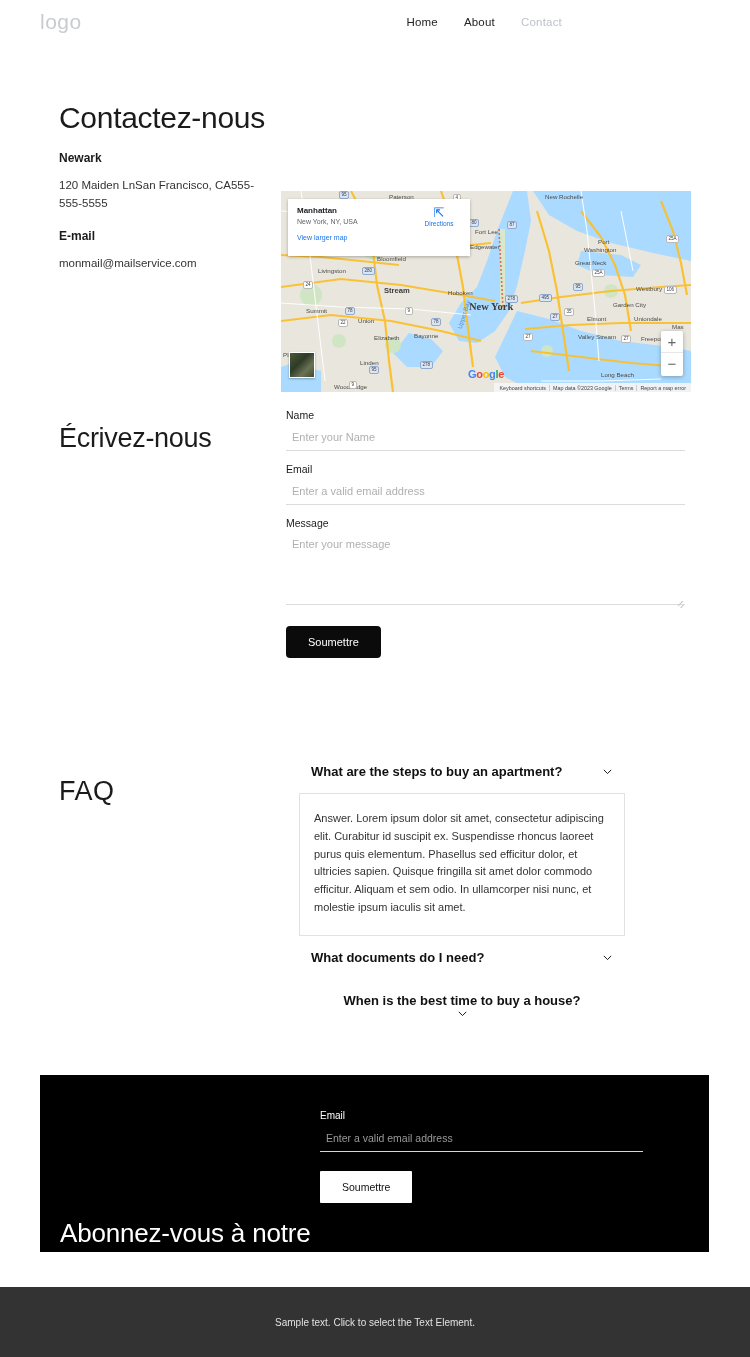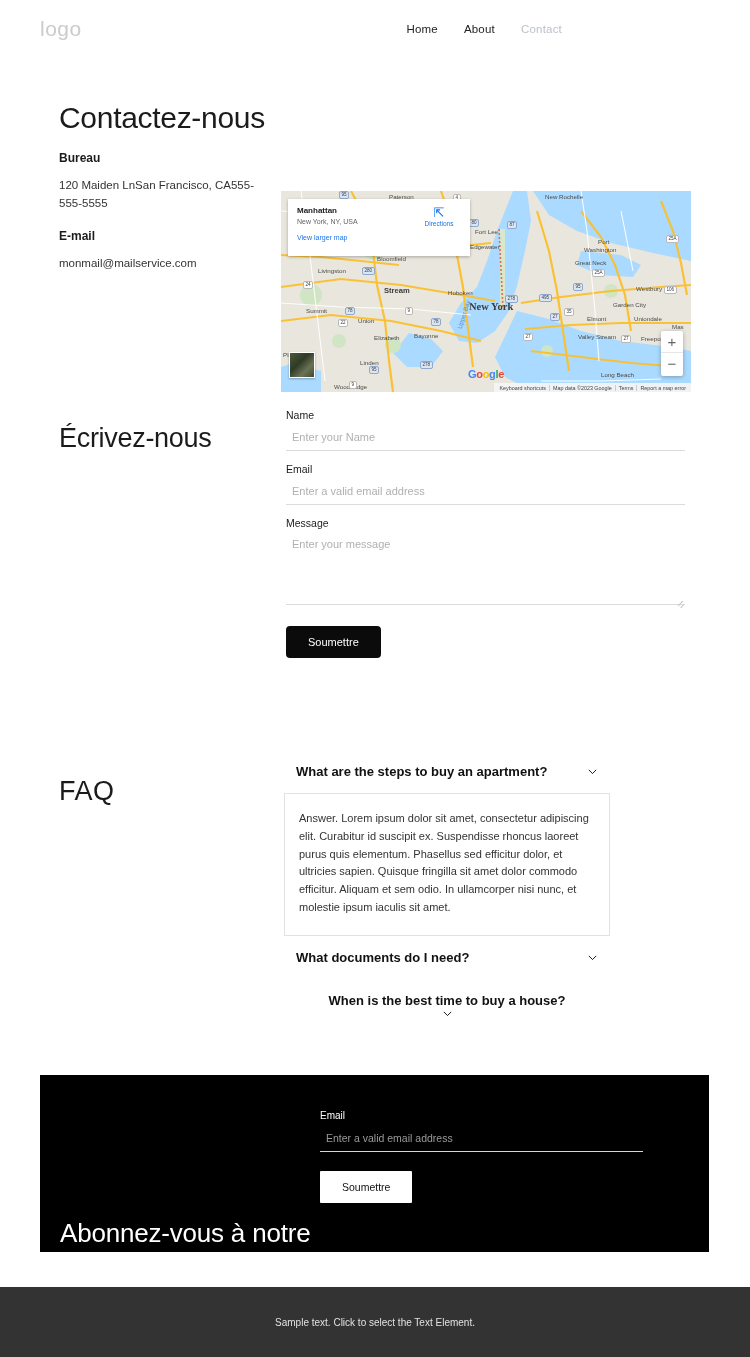--- a/index.html
+++ b/index.html
@@ -8,21 +8,21 @@
     width:750px; height:1357px;
     background:#ffffff;
     font-family:"Liberation Sans", sans-serif;
     color:#1a1a1a;
     overflow:hidden;
     position:relative;
   }
 
   
   .header {
-    position:absolute; left:0; top:7px; width:602px; height:48px;
+    position:absolute; left:0; top:0; width:602px; height:48px;
     display:flex; align-items:center;padding-left:16px;
   }
   .logo {
     position:absolute; left:40px; top:10px;
     font-size:21px; color:#c9cbcf; letter-spacing:.5px;
     font-weight:400;
   }
   .nav {
     position:absolute; right:40px; top:16px;
     display:flex; gap:26px; font-size:11.5px;
@@ -129,21 +129,21 @@
     font-family:"Liberation Sans", sans-serif; font-size:11px;
     padding:10px 22px; cursor:pointer;
   }
 
   
   .faq-sec { position:absolute; left:0; top:748px; width:750px; }
   .faq-title {
     position:absolute; left:59px; top:6px;
     font-size:27px; font-weight:400; color:#1b1b1b; letter-spacing:.5px;
   }
-  .faq-list { position:absolute; left:284px; top:8px; width:326px; }
+  .faq-list { position:absolute; left:299px; top:8px; width:326px; }
   .faq-q {
     display:flex; align-items:center; justify-content:space-between;
     font-size:13px; font-weight:700; color:#111; padding:8px 12px 8px 12px;
     cursor:pointer;
   }
   .chev { width:11px; height:11px; flex:0 0 11px; }
   .faq-a {
     border:1px solid #e2e2e2; margin:6px 0 6px 0; padding:16px 14px 18px 14px;
     font-size:11px; line-height:1.62; color:#333;
   }
@@ -187,21 +187,21 @@
   <nav class="nav">
     <span class="nav-item">Home</span>
     <span class="nav-item">About</span>
     <span class="nav-item muted">Contact</span>
   </nav>
 </div>
 
 <section class="contact-sec">
   <div class="contact-left">
     <h1 class="contact-title">Contactez-nous</h1>
-    <p class="lbl">Bureau</p>
+    <p class="lbl">Newark</p>
     <p class="val">120 Maiden LnSan Francisco, CA555-555-5555</p>
     <p class="lbl">E-mail</p>
     <p class="val">monmail@mailservice.com</p>
   </div>
 
   <div class="map">
     <svg width="410" height="201" viewBox="0 0 410 201">
       <rect x="0" y="0" width="410" height="201" fill="#e9e6de"></rect>
 
       <path d="M232 0 L246 0 L250 30 L244 60 L236 95 L228 120 L214 140 L196 152 L178 150 L168 132 L180 112 L196 96 L206 70 L216 40 Z" fill="#aadaff"></path>

